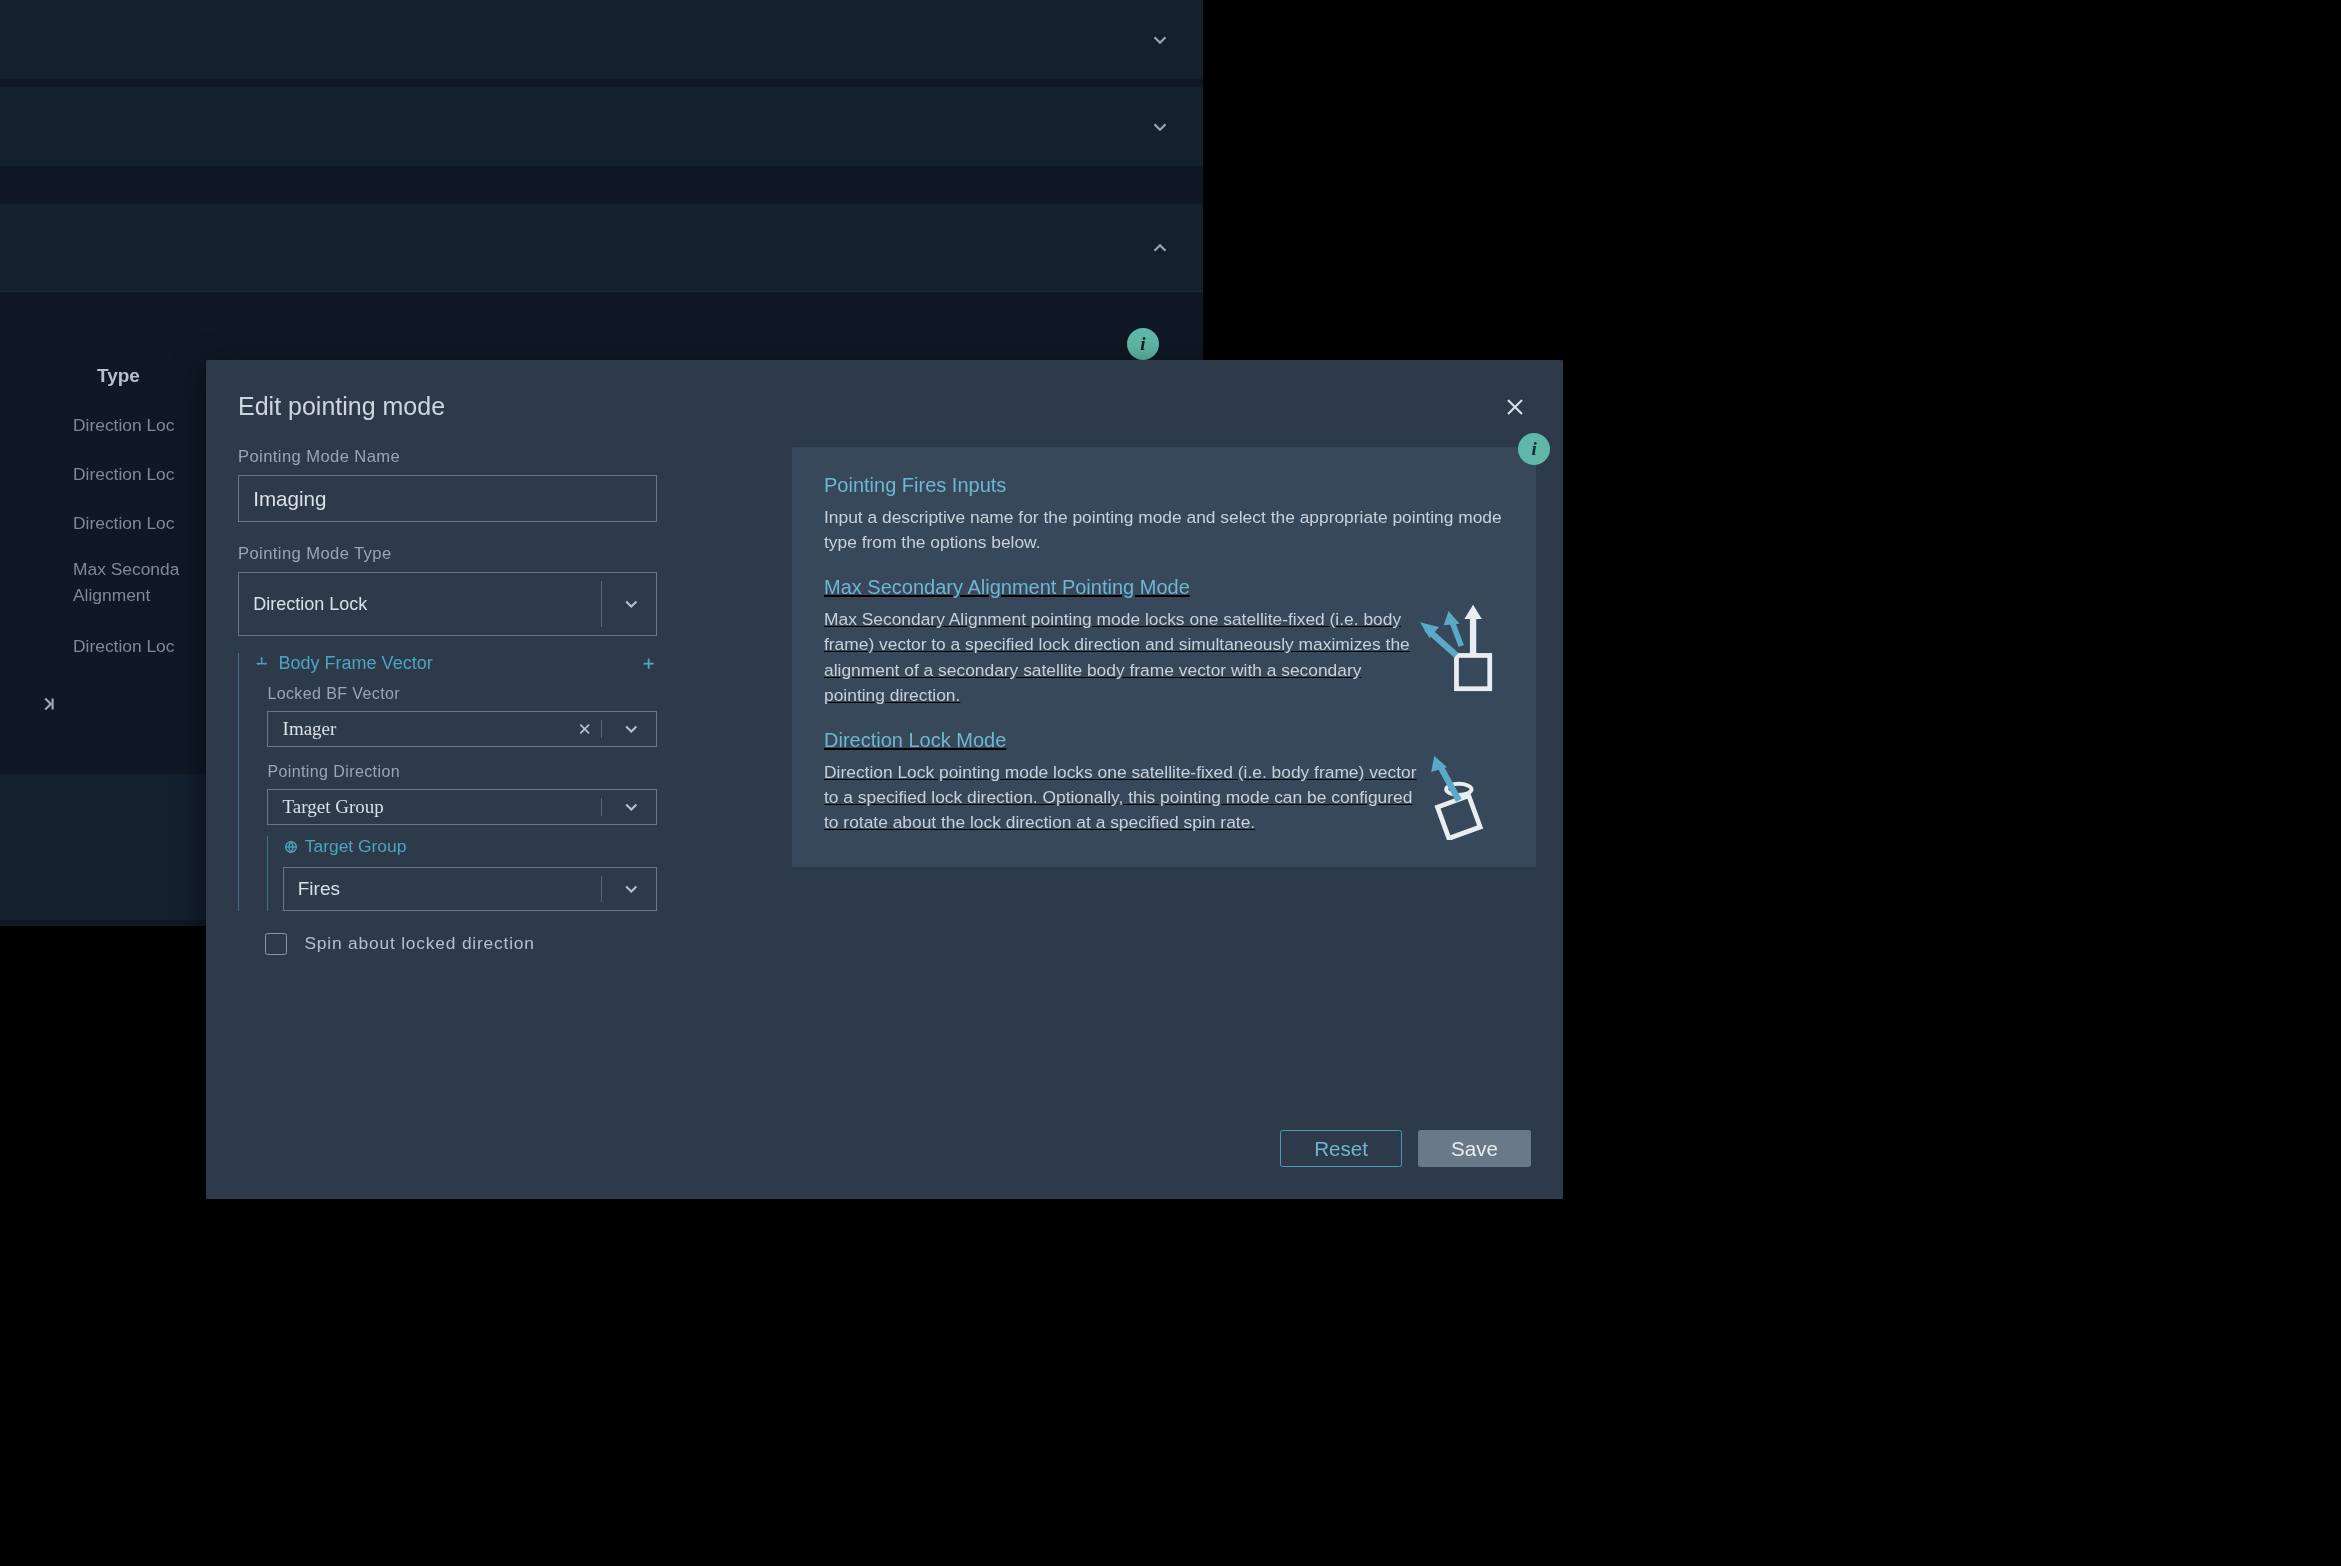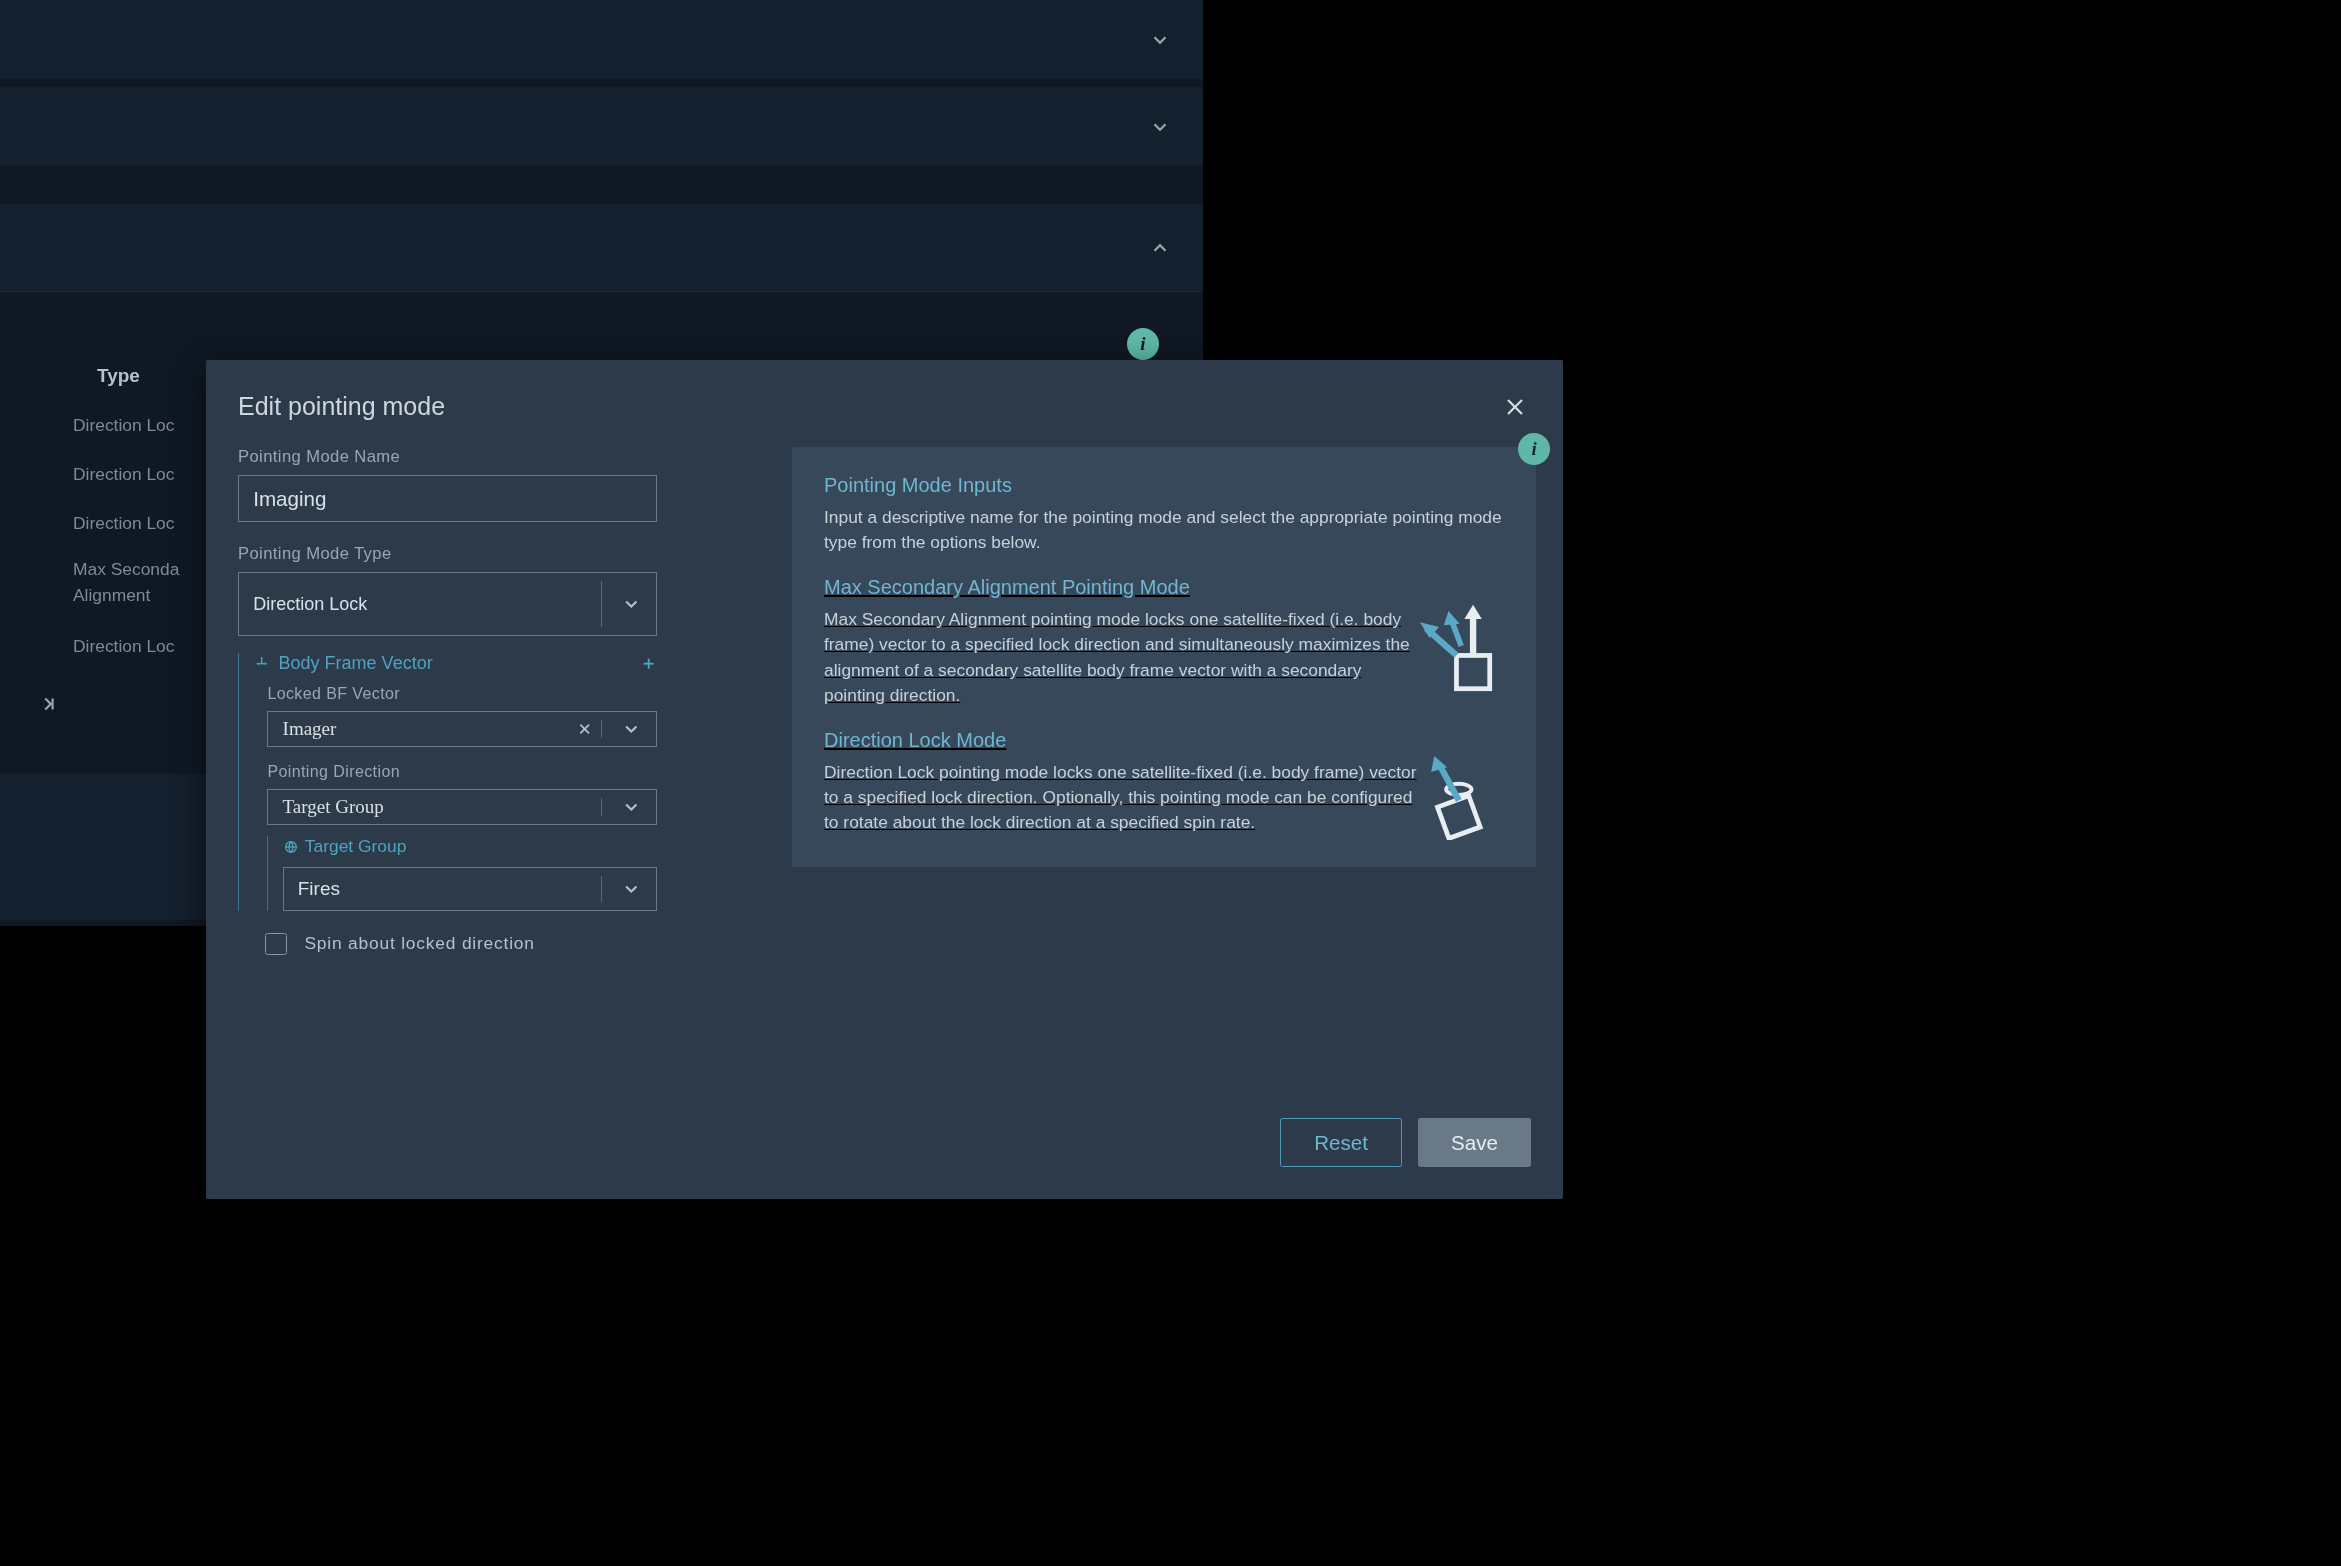--- a/index.html
+++ b/index.html
@@ -67,21 +67,21 @@
   .info-panel { position:absolute; left:554px; top:55px; width:744px; background:#37485a; border-radius:1.6px; padding:27px 32px 32px 32px; }
   .info-badge-small { position:absolute; right:-14.2px; top:-14.2px; width:32px; height:32px; border-radius:50%; background:#5fb8a7; display:flex; align-items:center; justify-content:center; color:#1a2632; font-family:Georgia,serif; font-weight:bold; font-size:19px; font-style:italic; }
   .info-h { color:#6fb7d1; font-size:20px; font-weight:500; margin-bottom:8px; }
   .info-p { color:#c8d1da; font-size:17.4px; line-height:1.45; margin-bottom:20.6px; }
   .info-section { position:relative; }
   .info-section .txt { width:601px;text-decoration:underline; }
   .info-illus { position:absolute; right:0; top:24px; width:103px; height:95px; }
 
   
   .footer { position:absolute; right:32px; bottom:32px; display:flex; gap:16px; }
-  .btn { height:49px; padding:0 33px; font-size:20.6px; border-radius:2.4px; display:flex; align-items:center; justify-content:center; cursor:pointer; }
+  .btn { height:37px; padding:0 33px; font-size:20.6px; border-radius:2.4px; display:flex; align-items:center; justify-content:center; cursor:pointer; }
   .btn-reset { border:1.2px solid #4f99b7; color:#6fb7d1; background:transparent; }
   .btn-save { background:#6a7988; color:#e6ecf1; border:none; }
 
   
   .callout { position:absolute; left:1567px; top:1112px; width:767px; height:87px; background:rgba(50,50,50,0.55); display:flex; align-items:center; }
   .arrow { position:absolute; left:-103px; top:50%; transform:translateY(-50%); }
   .arrow svg { display:block; }
   .callout-text { color:#f5ee1b; font-size:47px; font-weight:400; margin-left:158px; white-space:nowrap; }
 </style>
 </head>
@@ -241,21 +241,21 @@
         </div>
 
         <div class="checkbox-row">
           <div class="checkbox"></div>
           <span class="checkbox-label">Spin about locked direction</span>
         </div>
       </div>
 
       <div class="info-panel">
         <div class="info-badge-small">i</div>
-        <div class="info-h">Pointing Mode Inputs</div>
+        <div class="info-h">Pointing Fires Inputs</div>
         <div class="info-p">Input a descriptive name for the pointing mode and select the appropriate pointing mode type from the options below.</div>
 
         <div class="info-section">
           <div class="txt">
             <div class="info-h">Max Secondary Alignment Pointing Mode</div>
             <div class="info-p">Max Secondary Alignment pointing mode locks one satellite-fixed (i.e. body frame) vector to a specified lock direction and simultaneously maximizes the alignment of a secondary satellite body frame vector with a secondary pointing direction.</div>
           </div>
           <div class="info-illus">
             <svg viewBox="0 0 130 120">
               <rect x="70" y="70" width="42" height="42" fill="none" stroke="#e8edf2" stroke-width="6"></rect>

